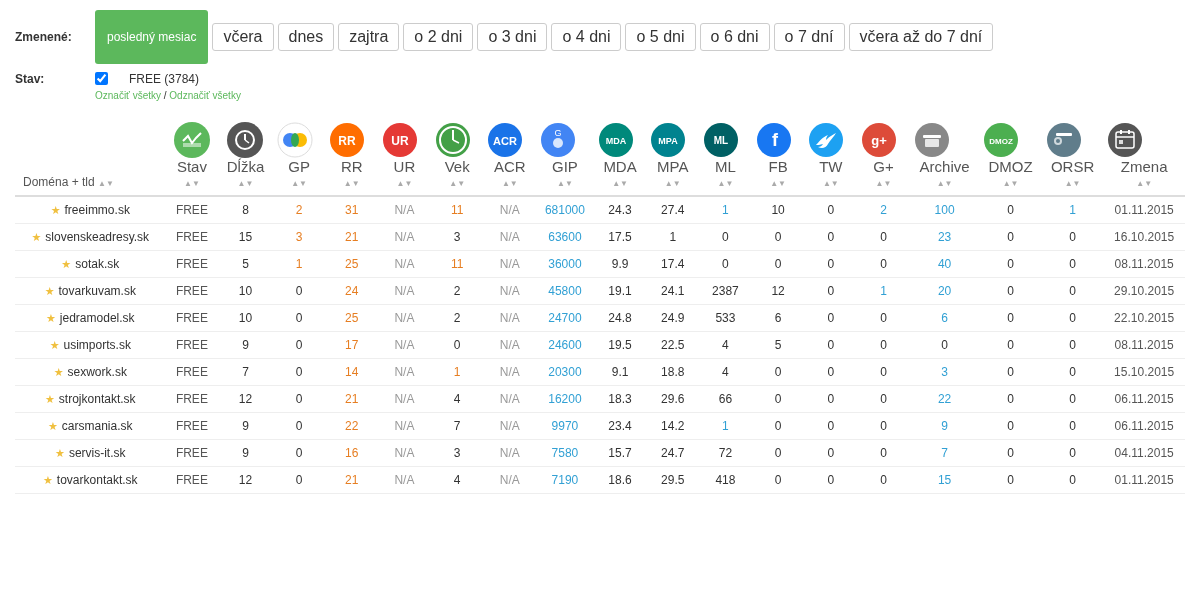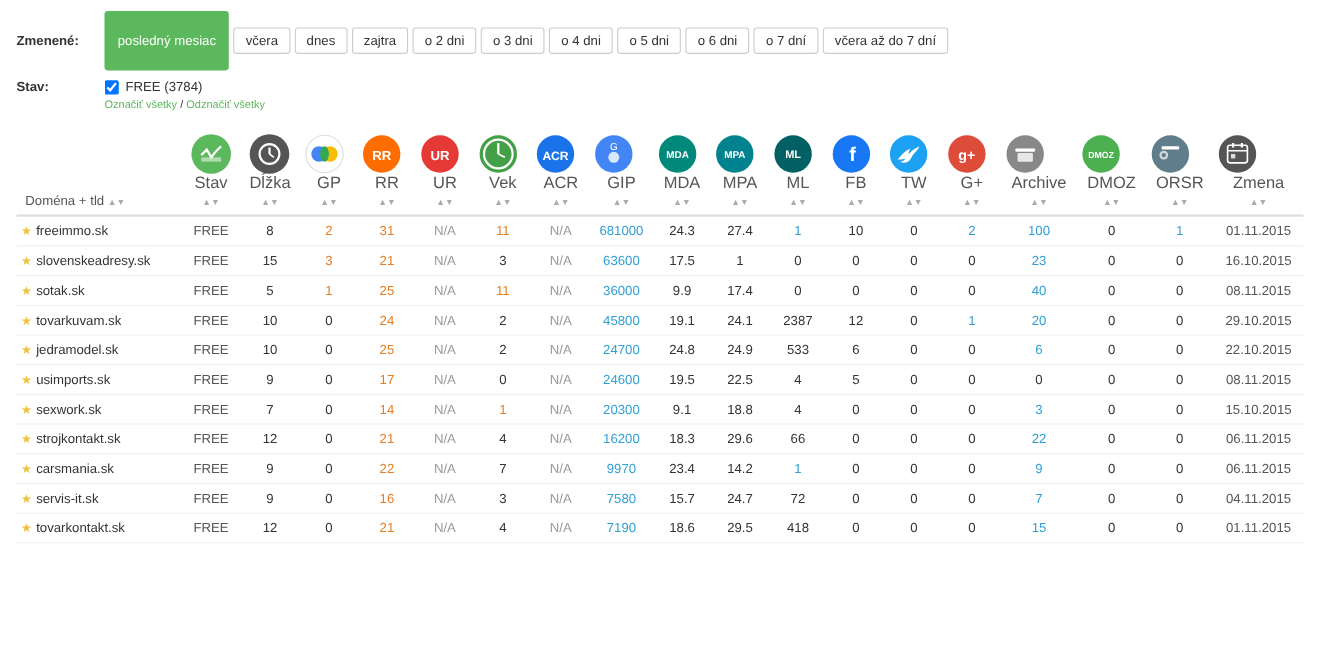--- a/index.html
+++ b/index.html
@@ -1,38 +1,38 @@
 <!DOCTYPE html>
 <html><head>
   <meta charset="utf-8">
   <style>
     * { box-sizing: border-box; margin: 0; padding: 0; }
     body { font-family: Arial, sans-serif; font-size: 12px; color: #333; background: #fff; padding: 10px 15px; }
     
     .filter-row { display: flex; align-items: center; margin-bottom: 8px; }
     .filter-label { font-weight: bold; margin-right: 10px; min-width: 70px; }
     .btn-active { background: #5cb85c; color: #fff; border: none; padding: 20px 12px; border-radius: 3px; cursor: pointer; font-size: 12px; }
-    .btn-filter { background: #fff; color: #333; border: 1px solid #ccc; padding: 4px 10px; border-radius: 3px; cursor: pointer; font-size: 12px; margin-left: 4px; }
+    .btn-filter { background: #fff; color: #333; border: 1px solid #ccc; padding: 4px 10px; border-radius: 3px; cursor: pointer; font-size: 16px; margin-left: 4px; }
     
     .stav-row { display: flex; align-items: center; margin-bottom: 4px; }
     .stav-label { font-weight: bold; margin-right: 10px; min-width: 70px; }
-    .checkbox-label { display: flex; align-items: center; gap: 6px; font-size: 12px; }
+    .checkbox-label { display: flex; align-items: flex-start; gap: 21px; font-size: 12px; }
     .links-row { margin-left: 80px; font-size: 10px; margin-bottom: 15px; }
     .links-row a { color: #5cb85c; text-decoration: none; }
     
     table { width: 100%; border-collapse: collapse; font-size: 12px; }
     thead tr { border-bottom: 2px solid #ddd; }
     th { padding: 6px 4px; text-align: center; color: #555; font-weight: normal; vertical-align: bottom; white-space: nowrap; }
     th.domain-col { text-align: left; padding-left: 8px; }
     th .sort-arrows { display: inline-flex; flex-direction: column; font-size: 8px; line-height: 1; color: #aaa; cursor: pointer; }
     th .col-label { font-size: 15px; color: #555; }
     
     tbody tr { border-bottom: 1px solid #eee; }
     td { padding: 6px 4px; text-align: center; vertical-align: middle; white-space: nowrap; }
-    td.domain-col { text-align: left; padding-left: 4px; margin-top: 24px; }
+    td.domain-col { text-align: center; padding-left: 4px; margin-top: 24px; }
     
     .domain-link { color: #333; text-decoration: none; }
     .star-icon { color: #f0c040; margin-right: 4px; font-size: 11px; }
     
     .val-blue { color: #31a0d4; }
     .val-orange { color: #e67e22; }
     .val-free { color: #555; }
     .val-na { color: #999; }
     .val-date { color: #555; }
     

